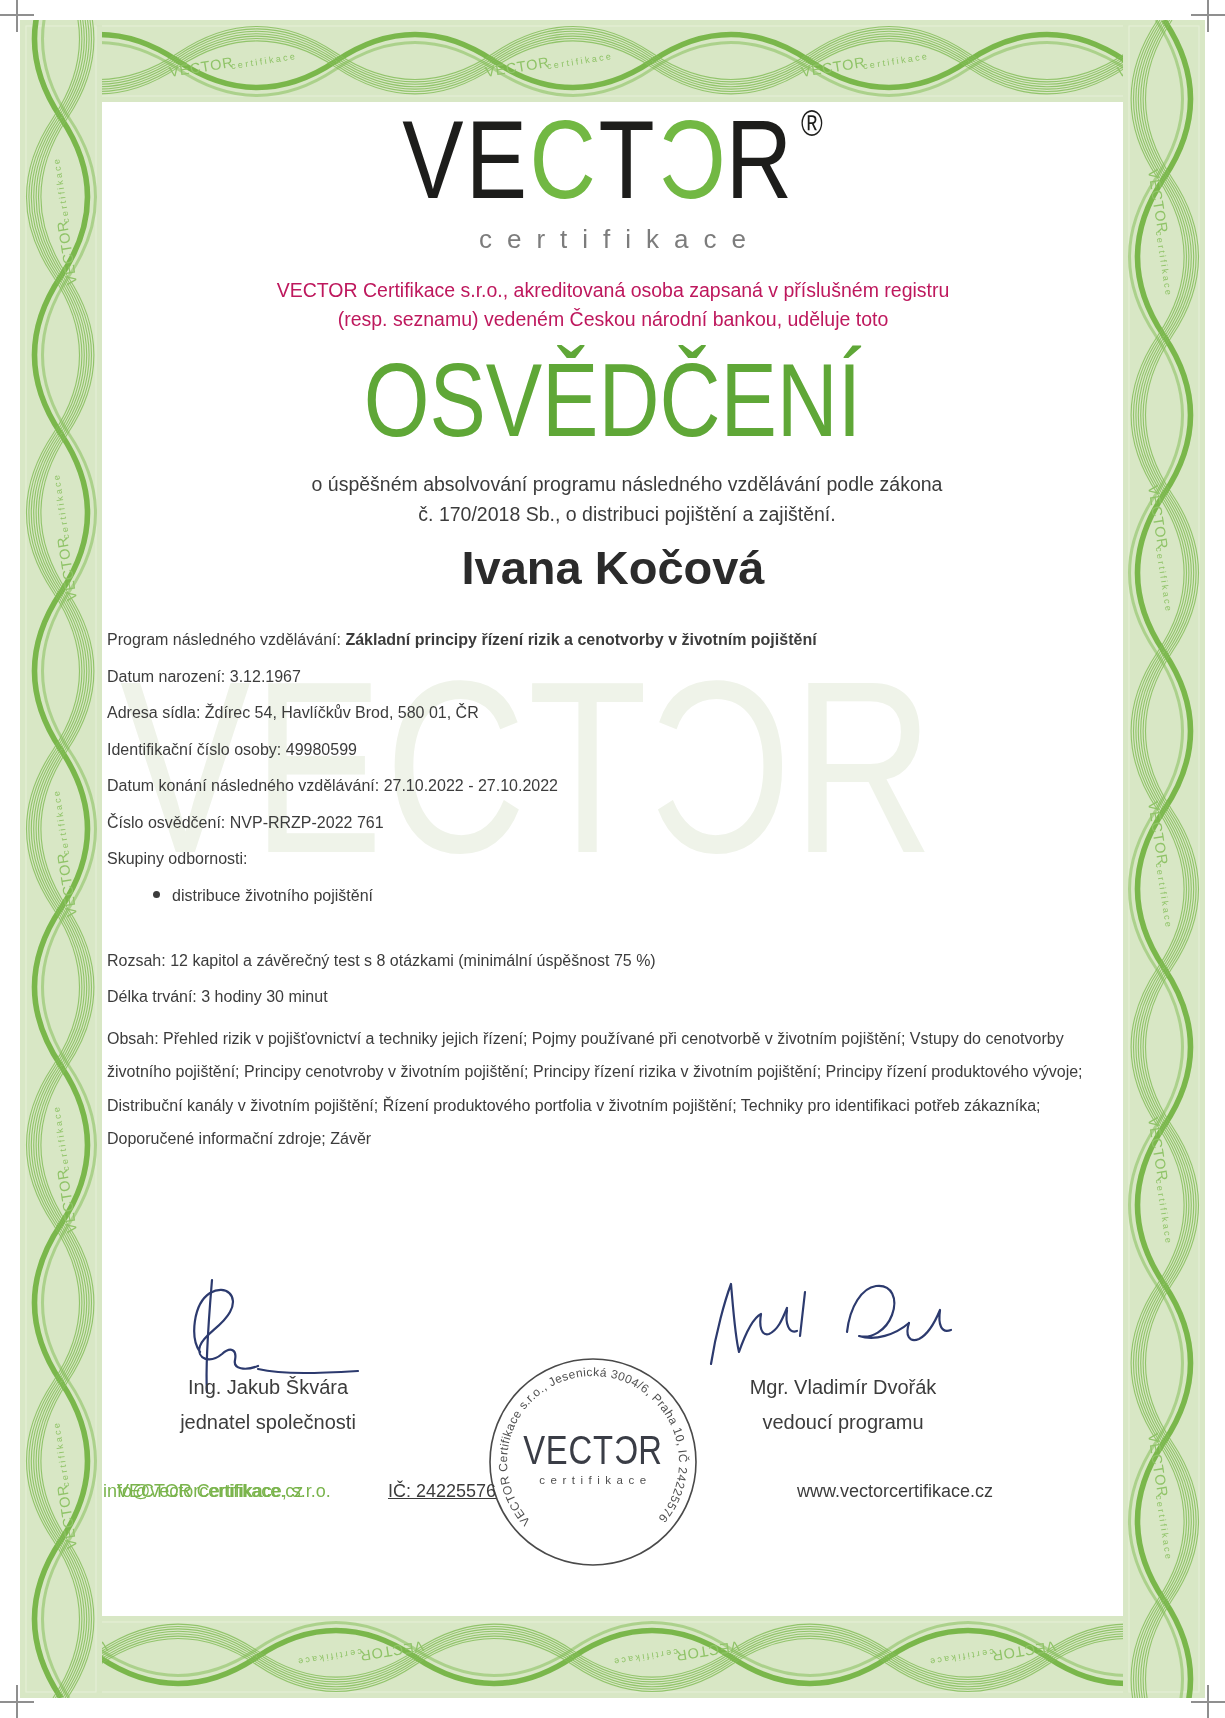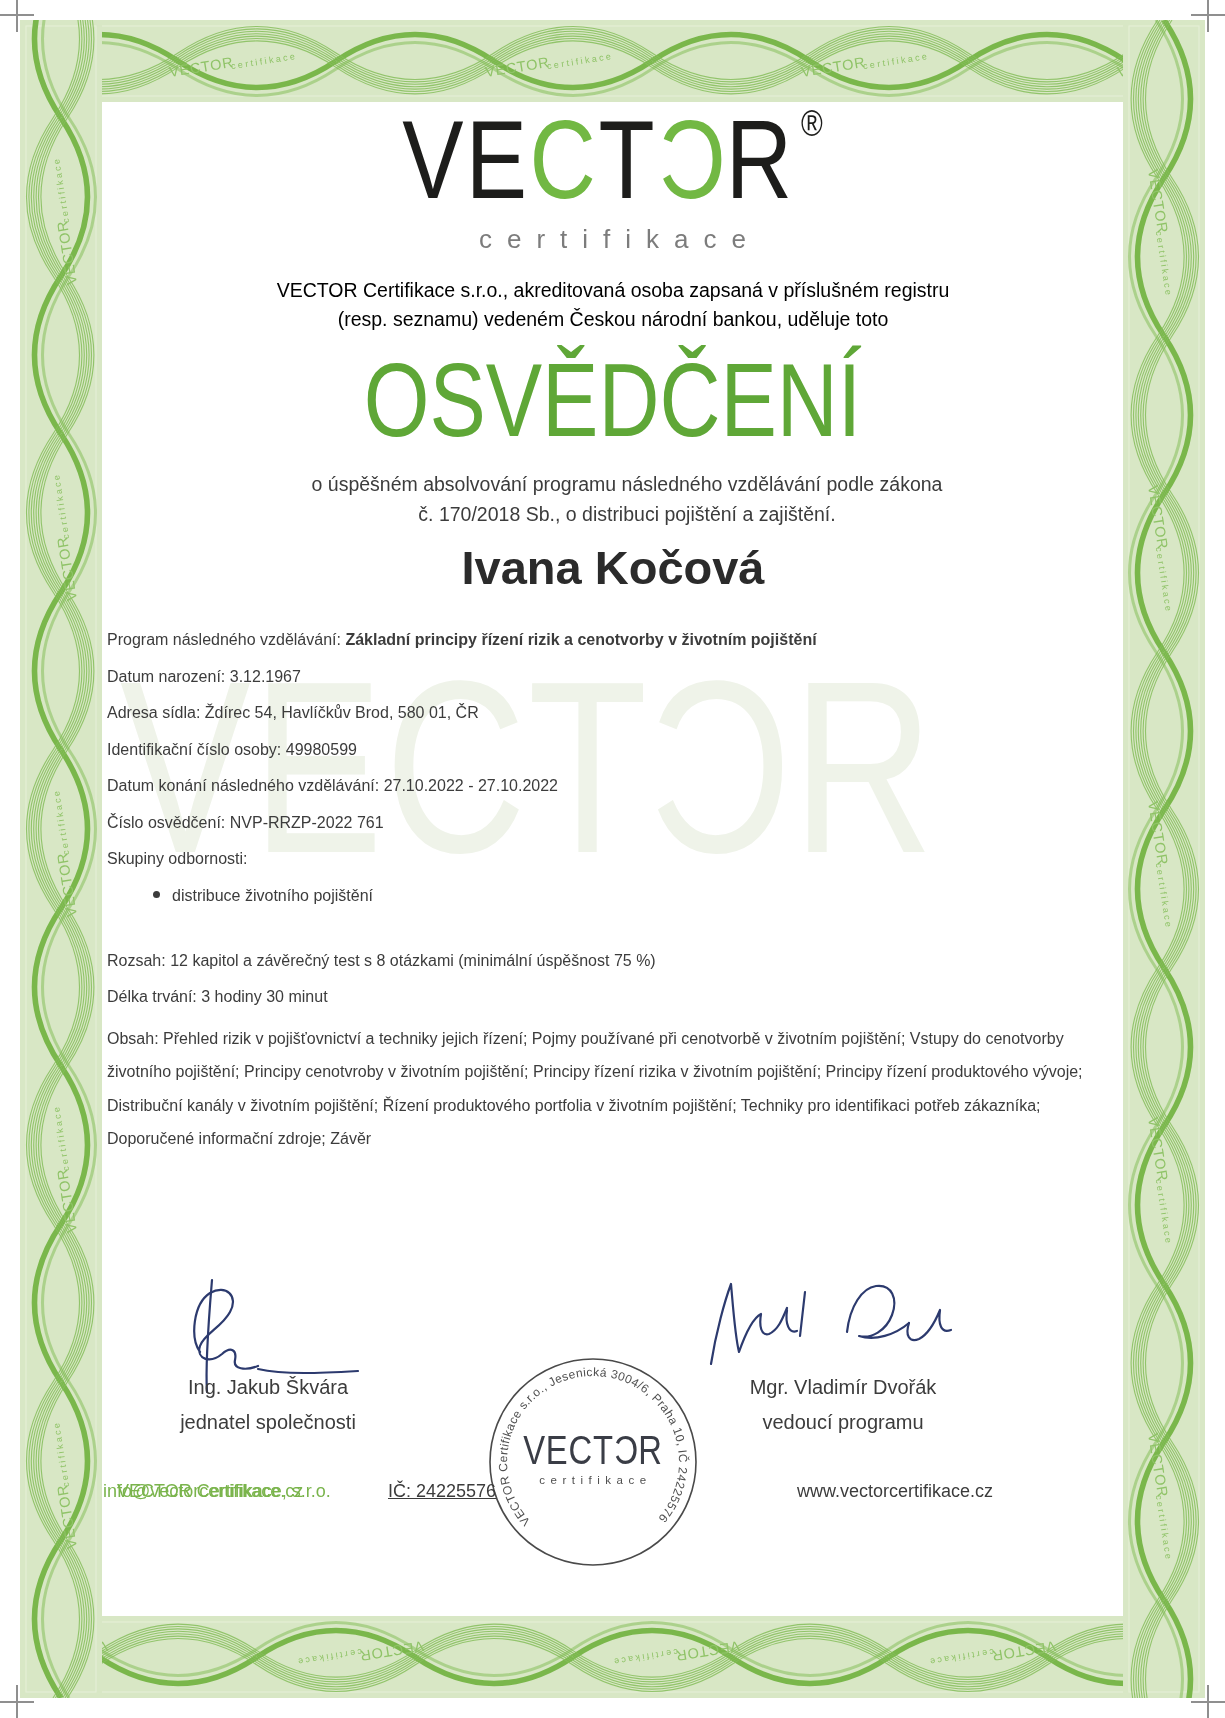--- a/index.html
+++ b/index.html
@@ -35,21 +35,21 @@
   
   .logo{position:absolute;left:0;top:104px;width:100%;text-align:center;
     font-size:112px;line-height:1;letter-spacing:3px;color:#1d1d1b;white-space:nowrap;
     transform:scaleX(.82);}
   .logo .green{color:#72b843;}
   .logo .reg{display:inline-block;font-size:36px;letter-spacing:0;position:relative;top:-62px;margin-left:8px;}
   .logo-sub{position:absolute;left:0;top:224px;width:100%;text-align:center;
     font-size:26px;color:#7c7c7c;letter-spacing:15px;text-indent:15px;}
   
   .intro{position:absolute;left:103px;top:276px;width:1020px;text-align:center;
-    font-size:19.5px;line-height:29px;color:#000000;}
+    font-size:19.5px;line-height:29px;color:#be185d;}
   .title{position:absolute;left:0;top:346px;width:100%;text-align:center;
     font-size:103px;line-height:1.06;color:#5fa737;transform:scaleX(.82);white-space:nowrap;}
   .subtitle{position:absolute;left:103px;top:470px;width:1020px;text-align:center;
     font-size:19.5px;line-height:29.5px;padding-left:14px;}
   .name{position:absolute;left:103px;top:538px;width:1020px;text-align:center;
     font-size:47px;line-height:60px;font-weight:bold;color:#2b2b2b;}
   
   .details{position:absolute;left:107px;top:628px;width:1012px;font-size:16px;line-height:23px;}
   .field{margin-bottom:13.5px;}
   .field .bold{font-weight:bold;}

